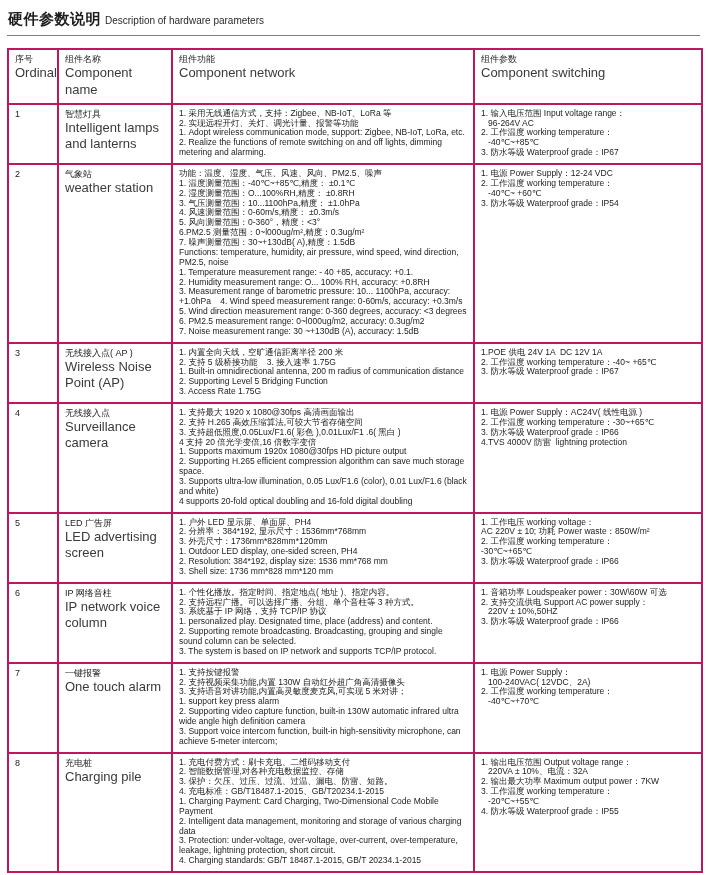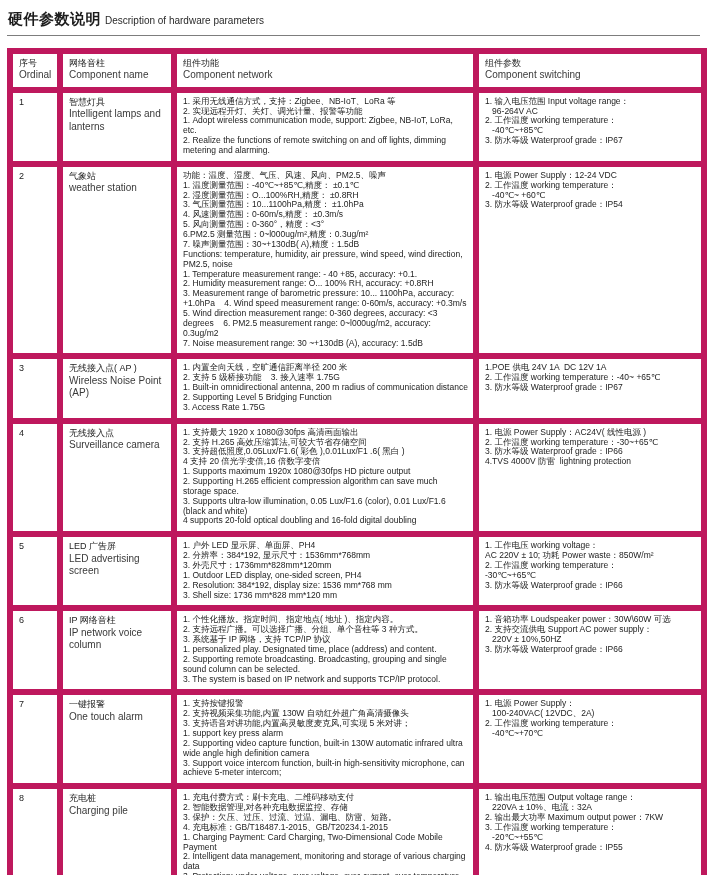--- a/index.html
+++ b/index.html
@@ -20,31 +20,31 @@
     width: 694px;
     border-collapse: collapse;
     table-layout: fixed;
   }
   table.spec col.c1 { width: 50px; }
   table.spec col.c2 { width: 114px; }
   table.spec col.c3 { width: 302px; }
   table.spec col.c4 { width: 228px; }
 
   table.spec th, table.spec td {
-    border: 6px solid #be185d;
+    border: 2px solid #be185d;
     vertical-align: top;
     padding: 4px 5px 5px 6px;
     font-weight: normal;
     text-align: left;
     margin-left: 15px;
   }
   thead th { padding-top: 5px; padding-bottom: 6px; }
 
   .zh { font-size: 9px; line-height: 1.25; }
-  .en { font-size: 10px; line-height: 1.25; color: #3a3a3a; }
+  .en { font-size: 13px; line-height: 1.25; color: #3a3a3a; }
   td.ordinal { text-align: center; font-size: 9px; padding-top: 6px; }
 
   td.pre {
     font-size: 8.5px;
     line-height: 1.16;
     white-space: pre-wrap;
     word-break: break-word;
   }
   td.func { text-align: justify; }
   td.params { text-align: left; }
@@ -64,21 +64,21 @@
         <col class="c3">
         <col class="c4">
       </colgroup>
     <thead>
       <tr>
         <th>
           <div class="zh">序号</div>
           <div class="en">Ordinal</div>
         </th>
         <th>
-          <div class="zh">网络音柱</div>
+          <div class="zh">组件名称</div>
           <div class="en">Component name</div>
         </th>
         <th>
           <div class="zh">组件功能</div>
           <div class="en">Component network</div>
         </th>
         <th>
           <div class="zh">组件参数</div>
           <div class="en">Component switching</div>
         </th>

